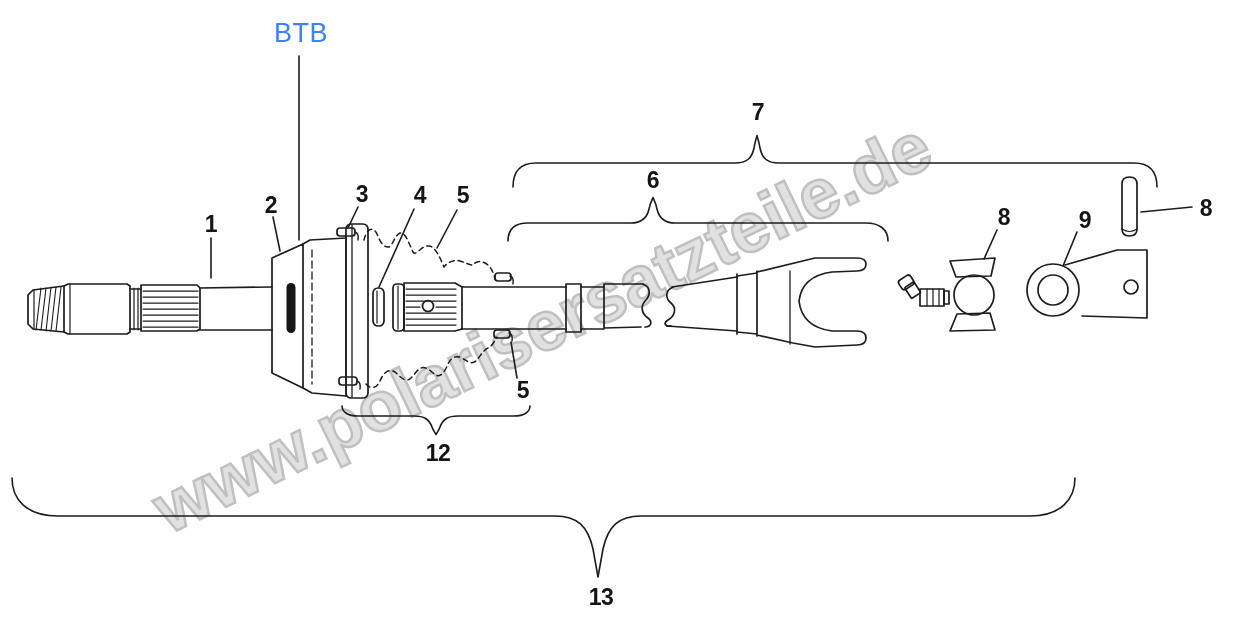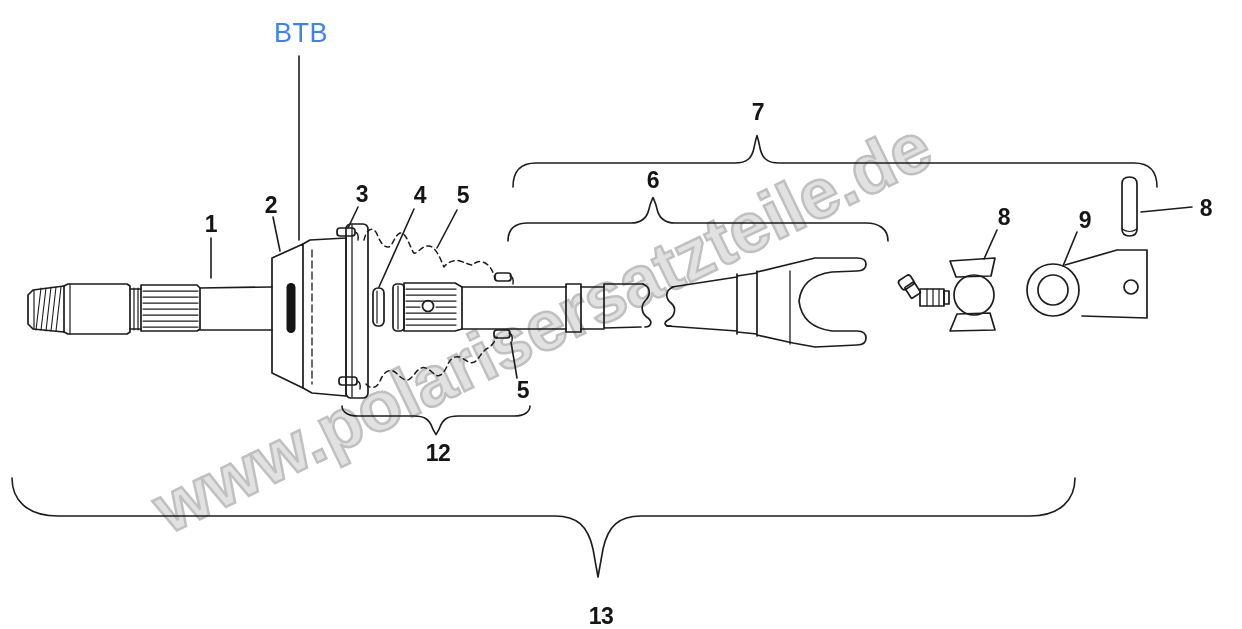--- a/index.html
+++ b/index.html
@@ -184,14 +184,14 @@
   <div class="num" style="left:362px;top:194px">3</div>
   <div class="num" style="left:420px;top:195px">4</div>
   <div class="num" style="left:463px;top:195px">5</div>
   <div class="num" style="left:653px;top:180px">6</div>
   <div class="num" style="left:758px;top:112px">7</div>
   <div class="num" style="left:1004px;top:217px">8</div>
   <div class="num" style="left:1085px;top:220px">9</div>
   <div class="num" style="left:1206px;top:208px">8</div>
   <div class="num" style="left:523px;top:390px">5</div>
   <div class="num" style="left:438px;top:453px">12</div>
-  <div class="num" style="left:601px;top:616px">13</div>
+  <div class="num" style="left:601px;top:597px">13</div>
 </div>
 
 </body></html>

